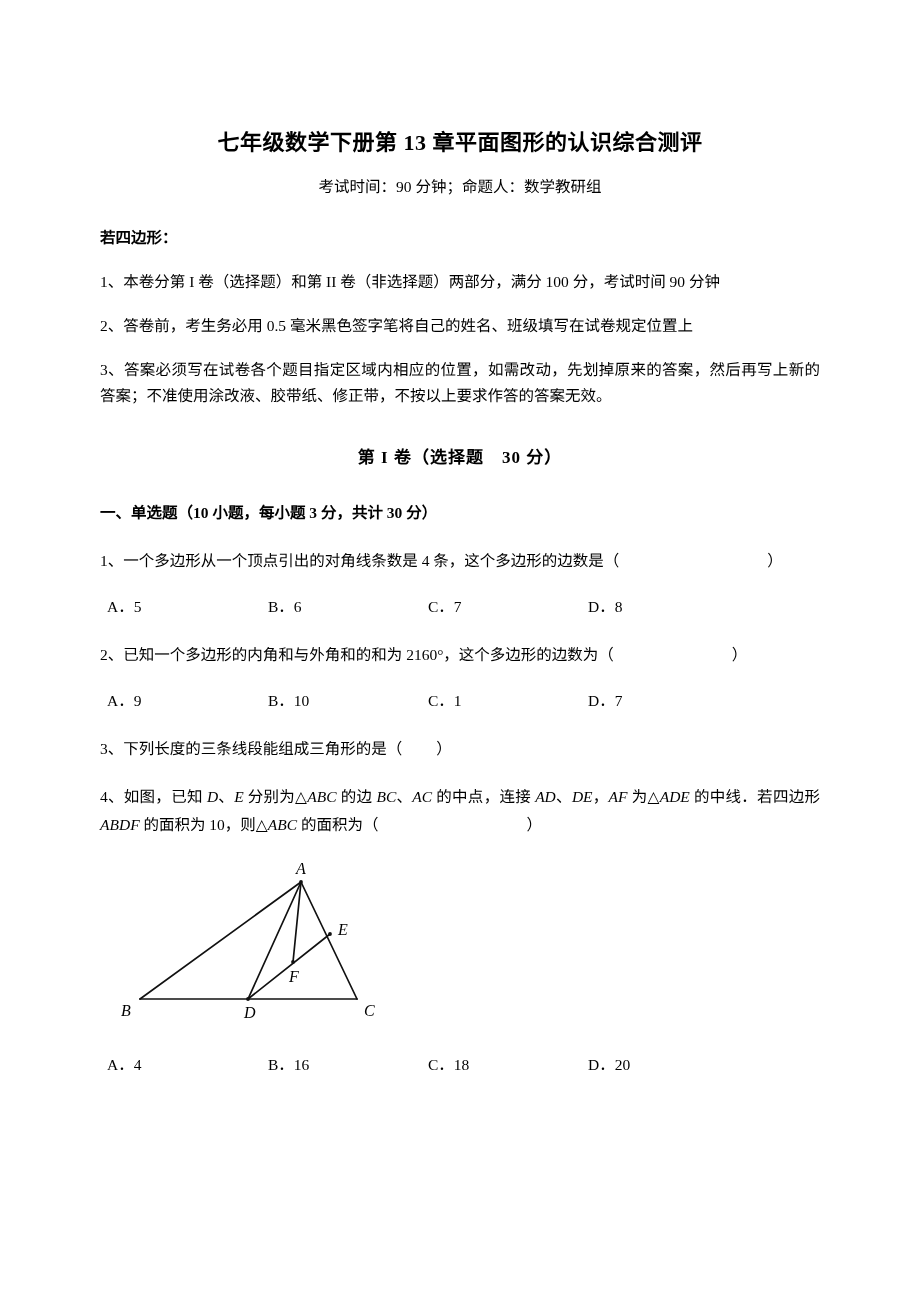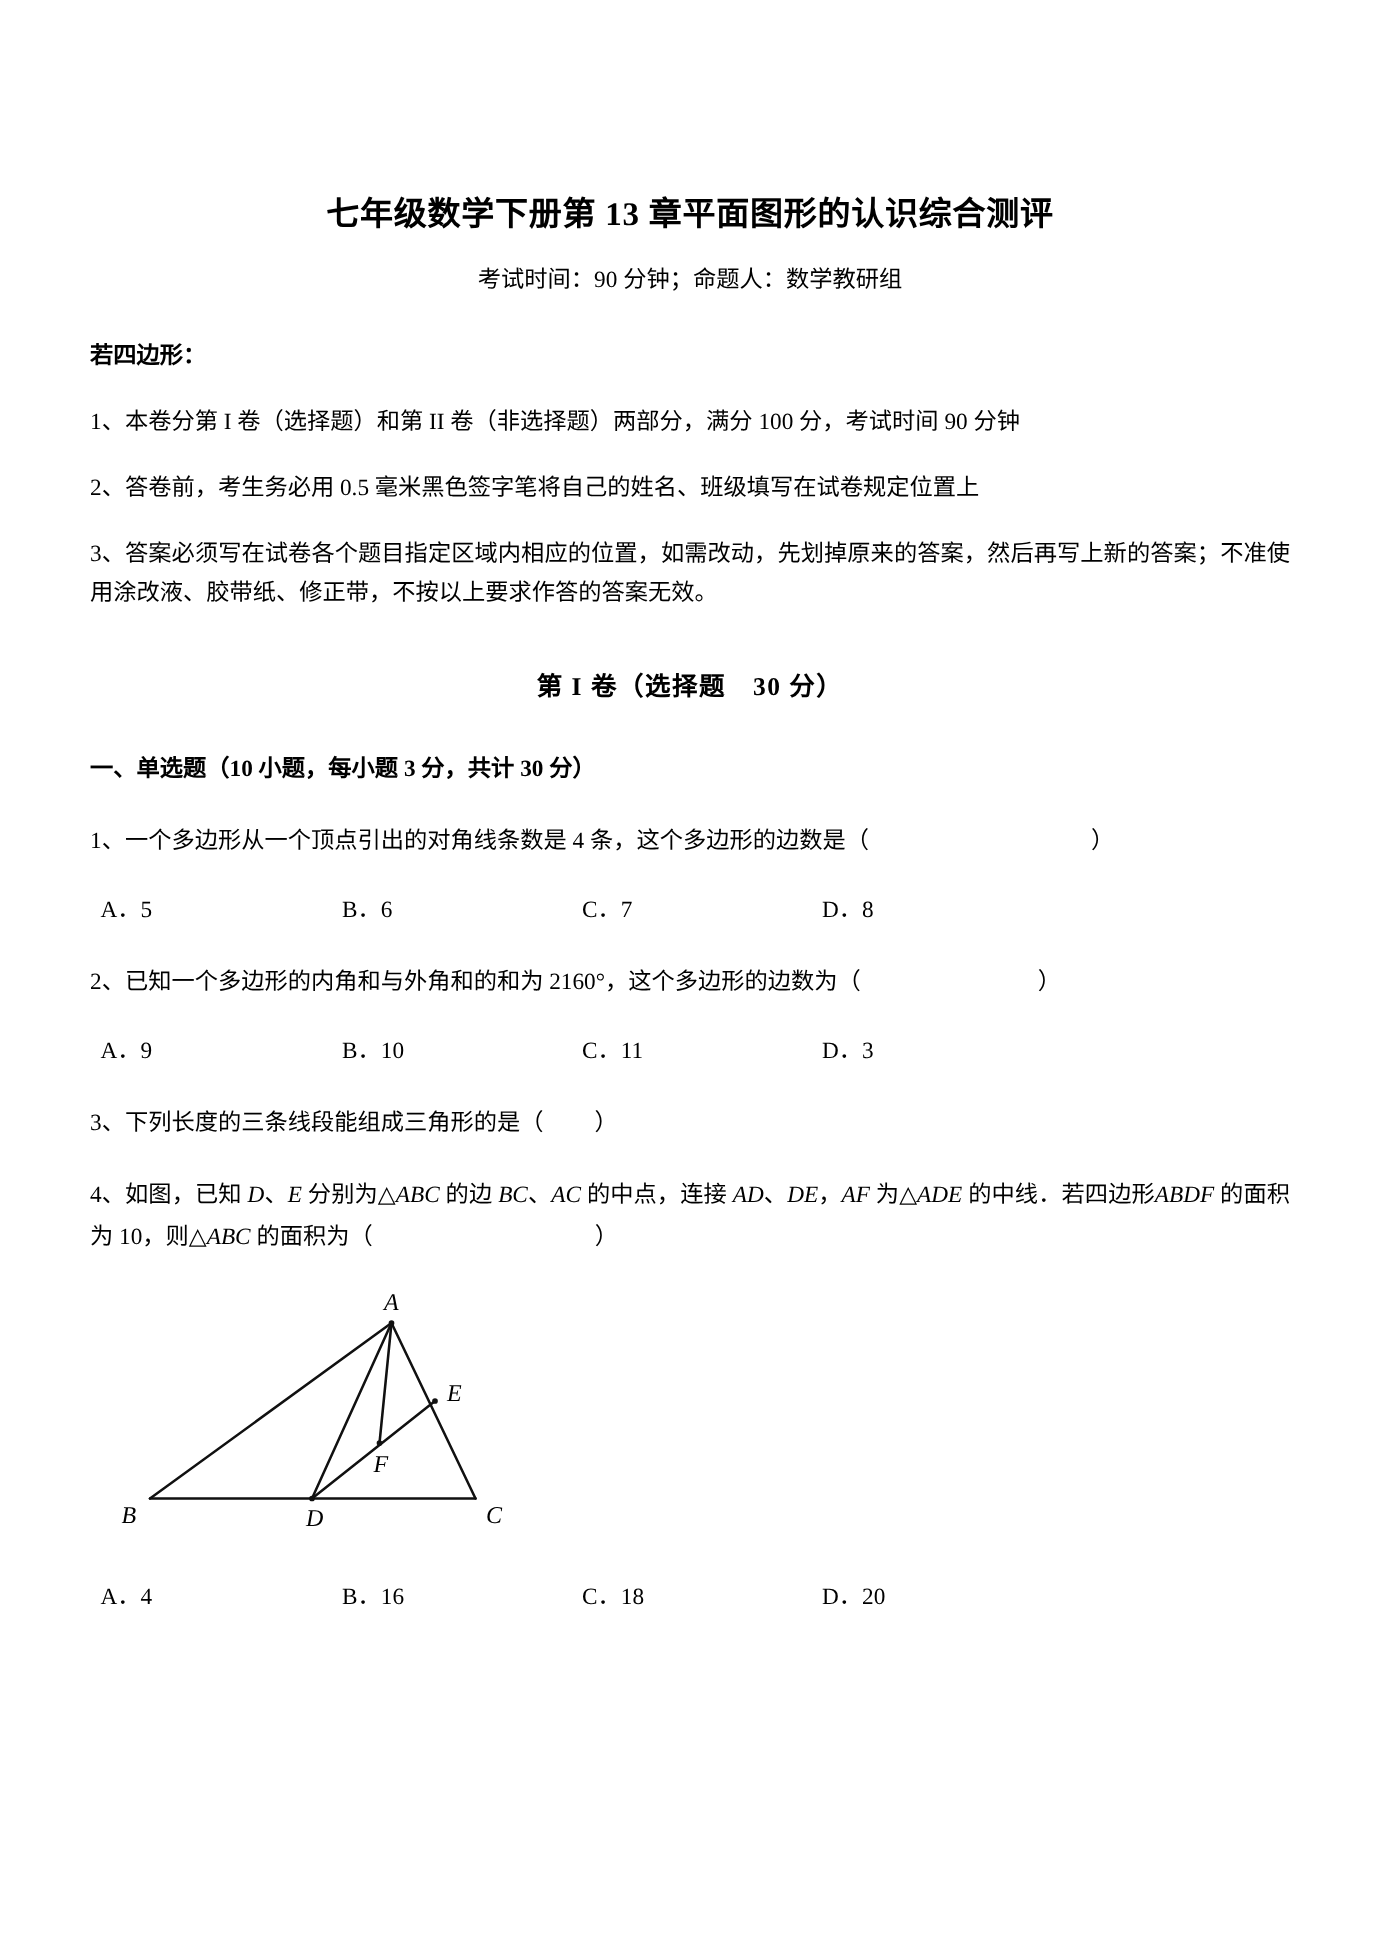--- a/index.html
+++ b/index.html
@@ -15,21 +15,21 @@
     color: #000000;
     overflow: hidden;
   }
 
   .page {
     position: absolute;
     left: 0; top: 0;
     width: 920px;
     height: 1302px;
     box-sizing: border-box;
-    padding: 0 60px;
+    padding: 0 100px;
   }
 
   
   .doc-title {
     text-align: center;
     font-size: 22px;
     font-weight: bold;
     letter-spacing: 0.5px;
     margin: 0;
     padding-top: 128px;
@@ -173,22 +173,22 @@
     <span class="opt">A．5</span>
     <span class="opt">B．6</span>
     <span class="opt">C．7</span>
     <span class="opt">D．8</span>
   </div>
 
   <p class="question"><span>2、</span><span>已知一个多边形的内角和与外角和的和为 2160°，这个多边形的边数为（</span><span class="blank-gap md"></span><span>）</span></p>
   <div class="options">
     <span class="opt">A．9</span>
     <span class="opt">B．10</span>
-    <span class="opt">C．11</span>
-    <span class="opt">D．3</span>
+    <span class="opt">C．1</span>
+    <span class="opt">D．7</span>
   </div>
 
   <p class="question"><span>3、</span><span>下列长度的三条线段能组成三角形的是（</span><span class="blank-gap sm"></span><span>）</span></p>
 
   <p class="question tight"><span>4、</span><span>如图，已知 </span><span class="mathvar">D</span><span>、</span><span class="mathvar">E</span><span> 分别为△</span><span class="mathvar">ABC</span><span> 的边 </span><span class="mathvar">BC</span><span>、</span><span class="mathvar">AC</span><span> 的中点，连接 </span><span class="mathvar">AD</span><span>、</span><span class="mathvar">DE</span><span>，</span><span class="mathvar">AF</span><span> 为△</span><span class="mathvar">ADE</span><span> 的中线．若四边形</span><span class="mathvar">ABDF</span><span> 的面积为 10，则△</span><span class="mathvar">ABC</span><span> 的面积为（</span><span class="blank-gap"></span><span>）</span></p>
 
   <div class="figure-wrap">
     <div class="figure-inner">
       <svg width="300" height="170" viewBox="0 0 300 170">
         <g id="fig-lines" stroke="#111111" stroke-width="1.7" fill="none" stroke-linecap="round">

